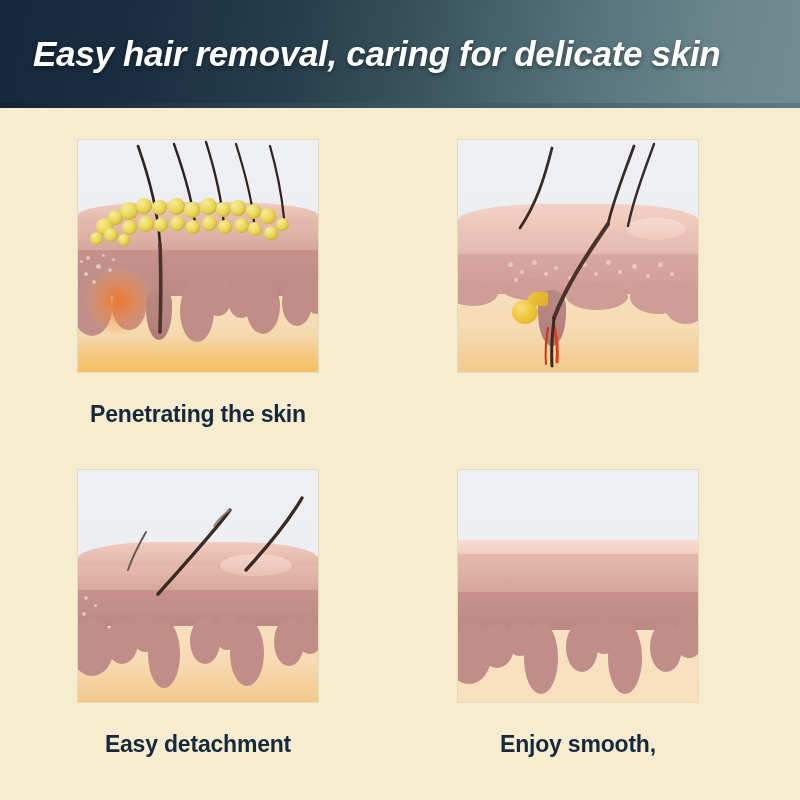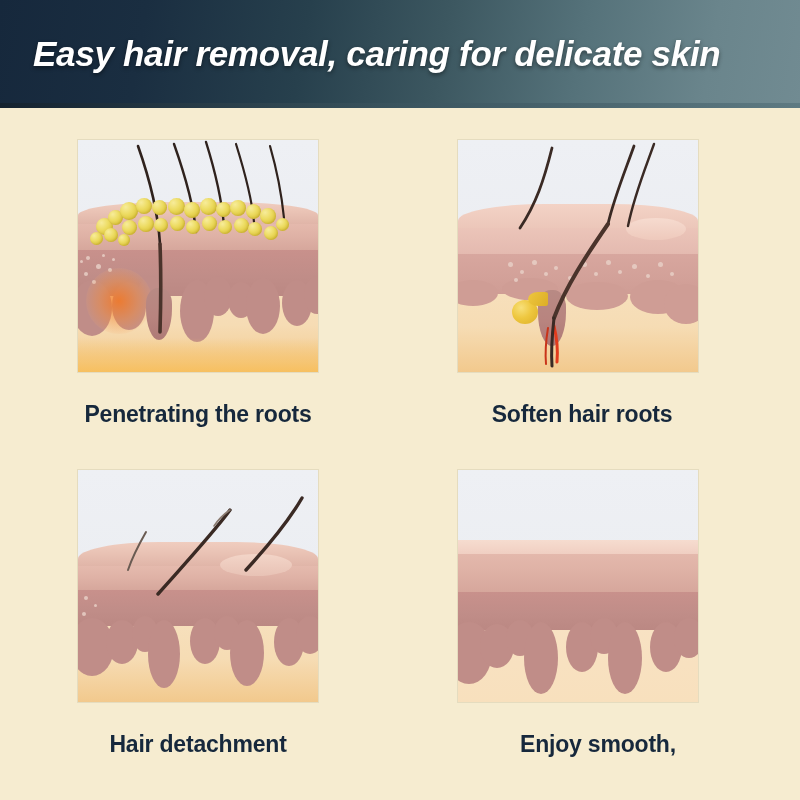--- a/index.html
+++ b/index.html
@@ -84,21 +84,21 @@
     width: 240px;
     text-align: center;
     color: #16283c;
     font-size: 23px;
     font-weight: bold;
     line-height: 1.45;
     letter-spacing: -0.2px;
   }
   .caption .l2 { display: block; white-space: nowrap; }
   .cell-1 .caption { margin-left: 4px; }
-  .cell-3 .caption { margin-left: 20px; }
+  .cell-3 .caption { margin-left: 0; }
 
   
   .sky {
     position: absolute; left: 0; top: 0;
     width: 100%; height: 100%;
     background: linear-gradient(180deg, #eef0f4 0%, #e9ebf0 100%);
   }
   .subcut {
     position: absolute; left: 0; right: 0;
     background: linear-gradient(180deg, #f7e3c4 0%, #f6dcb4 62%, #f2c98d 100%);
@@ -241,21 +241,21 @@
       <div class="bubble" style="left:182px;top:68px;width:16px;height:16px;"></div>
       <div class="bubble" style="left:186px;top:86px;width:14px;height:14px;"></div>
       <div class="bubble" style="left:12px;top:92px;width:13px;height:13px;"></div>
       <div class="bubble" style="left:40px;top:94px;width:12px;height:12px;"></div>
       <div class="bubble" style="left:198px;top:78px;width:13px;height:13px;"></div>
 
       <div class="bottom-warm"></div>
     </div>
 
     <div class="caption">
-      <span>Penetrating the roots</span>
+      <span>Penetrating the skin</span>
     </div>
   </div>
 
   <div class="cell cell-1">
     <div class="panel">
       <div class="sky"></div>
 
       <div class="subcut" style="top:112px;bottom:0;"></div>
 
       <div class="dermis" style="top:112px;height:42px;background:linear-gradient(180deg,#d8a79f 0%,#cf9d95 100%);"></div>
@@ -304,23 +304,20 @@
         <svg width="240" height="232" viewBox="0 0 240 232">
           <path d="M94 8 C86 40, 78 64, 62 88" stroke="#3a2a24" stroke-width="2.8" fill="none" stroke-linecap="round"></path>
           <path d="M176 6 C166 34, 156 58, 150 84" stroke="#3a2a24" stroke-width="2.8" fill="none" stroke-linecap="round"></path>
           <path d="M196 4 C186 32, 176 56, 170 86" stroke="#3a2a24" stroke-width="2.4" fill="none" stroke-linecap="round"></path>
           <path d="M150 84 C128 116, 108 146, 96 178" stroke="#4a332b" stroke-width="4" fill="none" stroke-linecap="round"></path>
           <path d="M96 178 C94 196, 93 212, 94 226" stroke="#3a2a24" stroke-width="3" fill="none" stroke-linecap="round"></path>
         </svg>
       </div>
     </div>
 
-    <div class="caption">
-      <span>Soften hair roots</span>
-    </div>
   </div>
 
   <div class="cell cell-2">
     <div class="panel">
       <div class="sky"></div>
 
       <div class="subcut" style="top:118px;bottom:0;"></div>
 
       <div class="dermis" style="top:118px;height:38px;"></div>
 
@@ -348,21 +345,21 @@
         <svg width="240" height="232" viewBox="0 0 240 232">
           <path d="M68 62 C60 76, 54 88, 50 100" stroke="#6a5b52" stroke-width="2" fill="none" stroke-linecap="round"></path>
           <path d="M152 40 C136 62, 112 88, 80 124" stroke="#3a2a24" stroke-width="3.4" fill="none" stroke-linecap="round"></path>
           <path d="M152 40 C146 44, 140 50, 136 56" stroke="#8a7a70" stroke-width="1.6" fill="none" stroke-linecap="round"></path>
           <path d="M224 28 C210 52, 190 76, 168 100" stroke="#3a2a24" stroke-width="3.4" fill="none" stroke-linecap="round"></path>
         </svg>
       </div>
     </div>
 
     <div class="caption">
-      <span>Hair detachment</span>
+      <span>Easy detachment</span>
     </div>
   </div>
 
   <div class="cell cell-3">
     <div class="panel">
       <div class="sky"></div>
 
       <div class="subcut" style="top:120px;bottom:0;background:linear-gradient(180deg,#f8e3c6 0%,#f8e0bd 100%);"></div>
 
       <div class="dermis" style="top:120px;height:40px;"></div>

